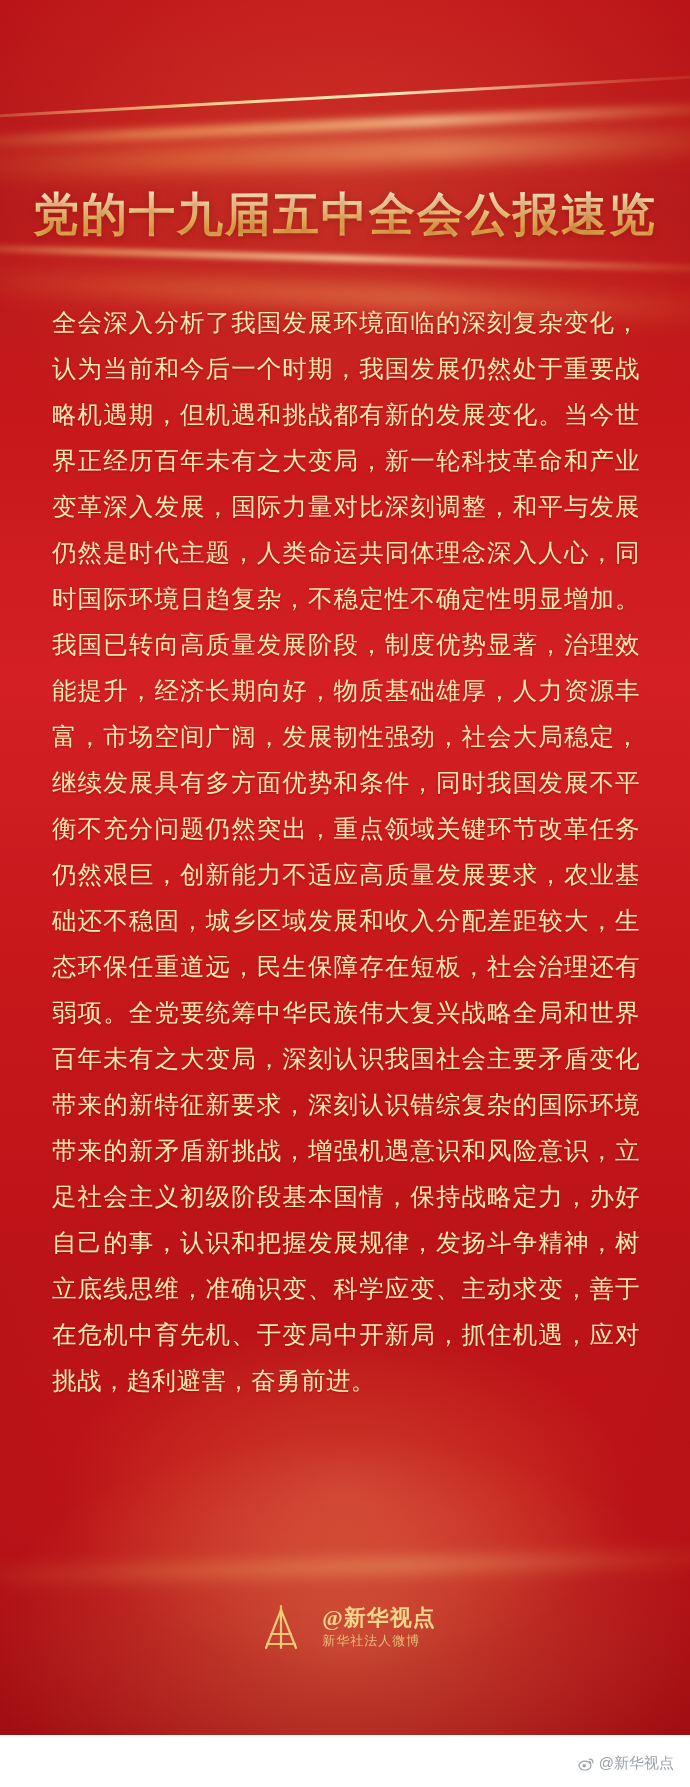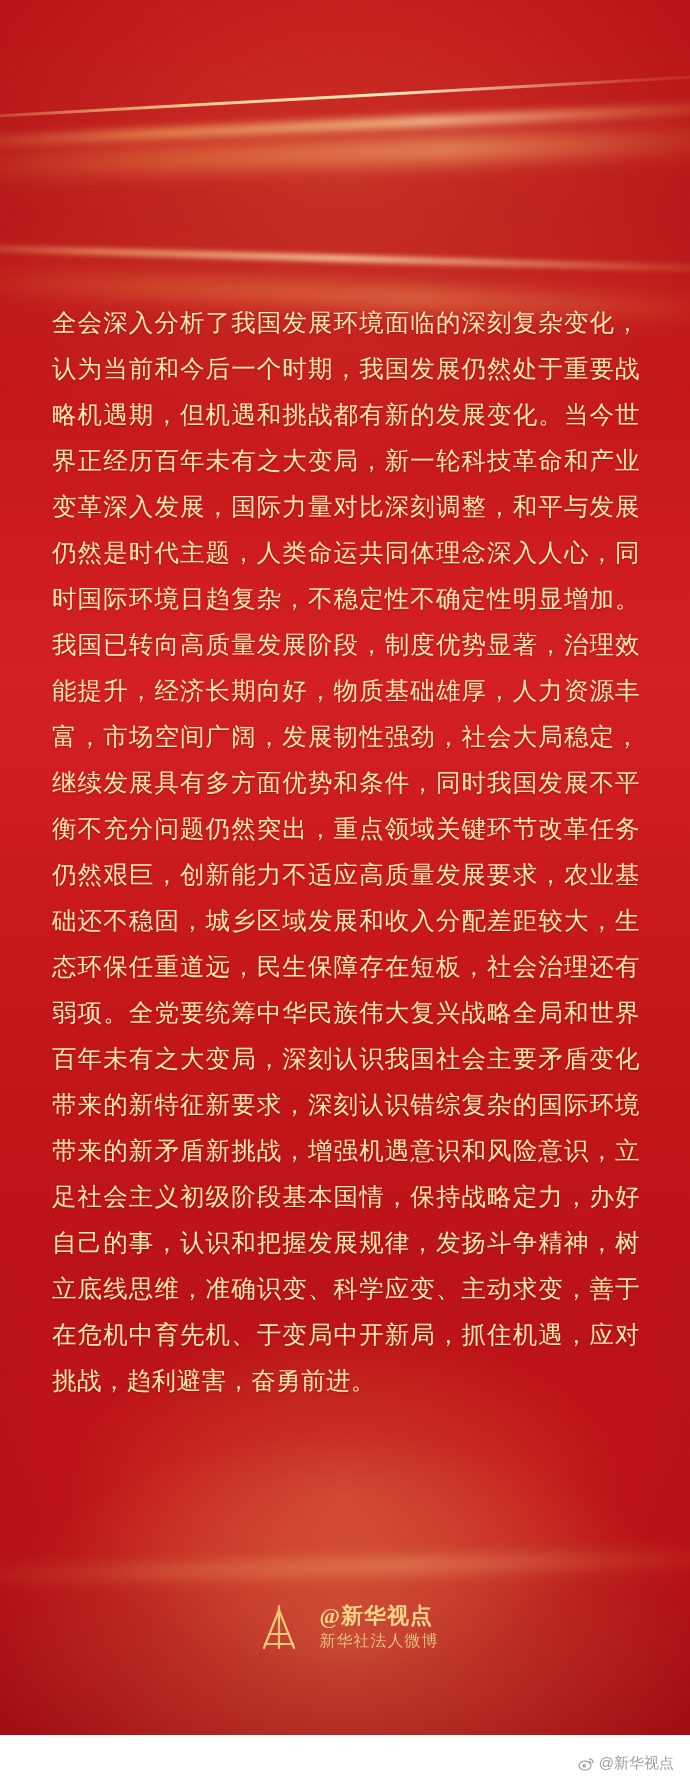--- a/index.html
+++ b/index.html
@@ -141,21 +141,21 @@
     justify-content: center;
   }
   .logo-main {
     font-size: 22px;
     font-weight: bold;
     color: #f6d58c;
     letter-spacing: 1px;
     line-height: 1.25;
   }
   .logo-sub {
-    font-size: 16px;
+    font-size: 13px;
     color: #e8bf7a;
     letter-spacing: 1px;
     line-height: 1.4;
     font-family: Liberation Serif, serif;
   }
 
   .watermark {
     position: absolute;
     right: 16px;
     bottom: 14px;
@@ -187,20 +187,21 @@
 
   <div class="streak streak-a"></div>
   <div class="streak streak-b"></div>
   <div class="streak streak-c"></div>
   <div class="streak streak-d"></div>
   <div class="streak streak-e"></div>
   <div class="streak streak-f"></div>
   <div class="glow-bottom"></div>
   <div class="vignette"></div>
 
+  <h1 class="title">党的十九届五中全会公报速览</h1>
 
   <div class="body-text">全会深入分析了我国发展环境面临的深刻复杂变化，认为当前和今后一个时期，我国发展仍然处于重要战略机遇期，但机遇和挑战都有新的发展变化。当今世界正经历百年未有之大变局，新一轮科技革命和产业变革深入发展，国际力量对比深刻调整，和平与发展仍然是时代主题，人类命运共同体理念深入人心，同时国际环境日趋复杂，不稳定性不确定性明显增加。我国已转向高质量发展阶段，制度优势显著，治理效能提升，经济长期向好，物质基础雄厚，人力资源丰富，市场空间广阔，发展韧性强劲，社会大局稳定，继续发展具有多方面优势和条件，同时我国发展不平衡不充分问题仍然突出，重点领域关键环节改革任务仍然艰巨，创新能力不适应高质量发展要求，农业基础还不稳固，城乡区域发展和收入分配差距较大，生态环保任重道远，民生保障存在短板，社会治理还有弱项。全党要统筹中华民族伟大复兴战略全局和世界百年未有之大变局，深刻认识我国社会主要矛盾变化带来的新特征新要求，深刻认识错综复杂的国际环境带来的新矛盾新挑战，增强机遇意识和风险意识，立足社会主义初级阶段基本国情，保持战略定力，办好自己的事，认识和把握发展规律，发扬斗争精神，树立底线思维，准确识变、科学应变、主动求变，善于在危机中育先机、于变局中开新局，抓住机遇，应对挑战，趋利避害，奋勇前进。</div>
 
   <div class="logo-block">
     <span class="logo-mark">
       <svg class="logo-mark" viewBox="0 0 54 54" xmlns="http://www.w3.org/2000/svg">
         <g fill="none" stroke="#f0c878" stroke-width="2.2" stroke-linecap="round">
           <path d="M27 6 L27 48"></path>
           <path d="M27 10 L12 48"></path>
           <path d="M27 10 L42 48"></path>

